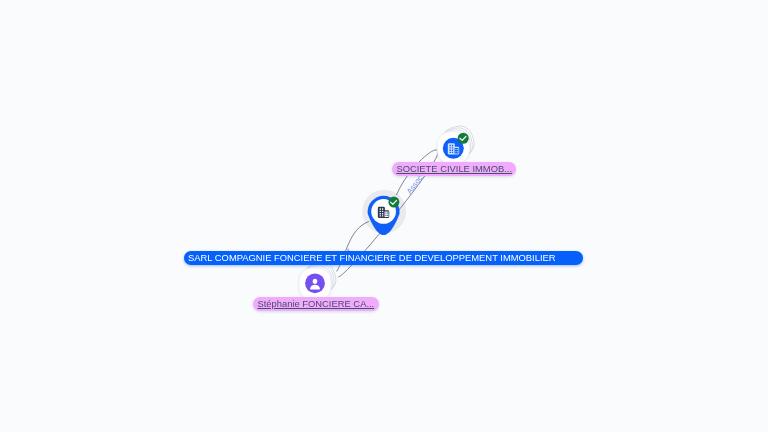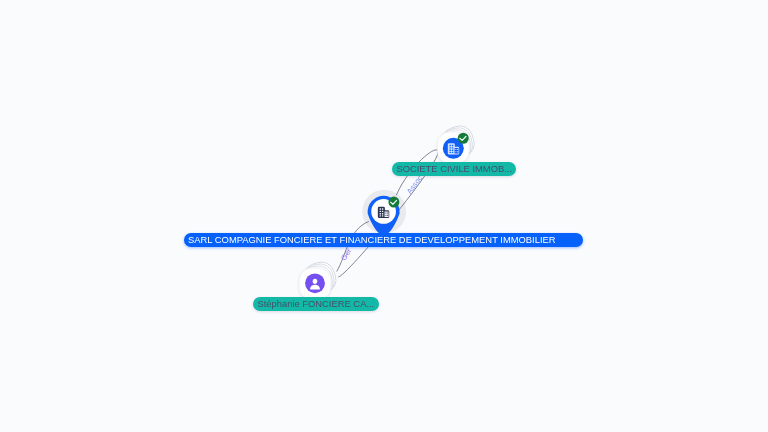--- a/index.html
+++ b/index.html
@@ -4,22 +4,22 @@
 <style>
   html,body{margin:0;padding:0;}
   body{width:768px;height:432px;overflow:hidden;background:#fafbfd;
        font-family:"Liberation Sans",sans-serif;-webkit-font-smoothing:antialiased;}
   #stage{position:relative;width:768px;height:432px;overflow:hidden;}
   svg{position:absolute;left:0;top:0;width:768px;height:432px;overflow:visible;}
   .edge-path{fill:none;stroke:#5f6478;stroke-width:0.8;}
   .edge-label{font-size:7.6px;font-family:"Liberation Sans",sans-serif;}
   .node-label{position:absolute;height:14.3px;line-height:14.4px;border-radius:7px;
               white-space:nowrap;font-size:9.4px;box-sizing:border-box;}
-  .lbl-plain{padding:0 4.4px;background:#14b8a6;color:#474d6d;
-             box-shadow:0 1px 3px rgba(60,70,110,.18);}
+  .lbl-plain{padding:0 4.4px;background:#f0abfc;color:#474d6d;
+             box-shadow:0 1px 3px rgba(60,70,110,.18);text-decoration:underline;}
   .lbl-sel{padding:0 3.7px;width:399px;background:#0661fb;color:#fff;
            box-shadow:0 1px 3px rgba(30,110,255,.45);}
 </style>
 </head>
 <body>
 
 <div id="stage">
 
   <svg viewBox="0 0 768 432">
     <defs>
@@ -128,17 +128,17 @@
       </g>
       <g>
         <circle cx="10.3" cy="-9.7" r="5.5" fill="#15793b"></circle>
         <path d="M 6.9 -9.65 L 9.3 -7.55 L 13.0 -11.45" fill="none" stroke="#eafaf0" stroke-width="1.25" stroke-linecap="round" stroke-linejoin="round"></path>
       </g>
     </g>
   </svg>
 
   <div class="node-label lbl-plain" style="left:392px;top:162px;">SOCIETE CIVILE IMMOB...</div>
 
-  <div class="node-label lbl-sel" style="left:184.4px;top:233px;">SARL COMPAGNIE FONCIERE ET FINANCIERE DE DEVELOPPEMENT IMMOBILIER</div>
+  <div class="node-label lbl-sel" style="left:184.4px;top:251px;">SARL COMPAGNIE FONCIERE ET FINANCIERE DE DEVELOPPEMENT IMMOBILIER</div>
 
   <div class="node-label lbl-plain" style="left:253.1px;top:297px;">Stéphanie FONCIERE CA...</div>
 
 </div>
 
 </body></html>

